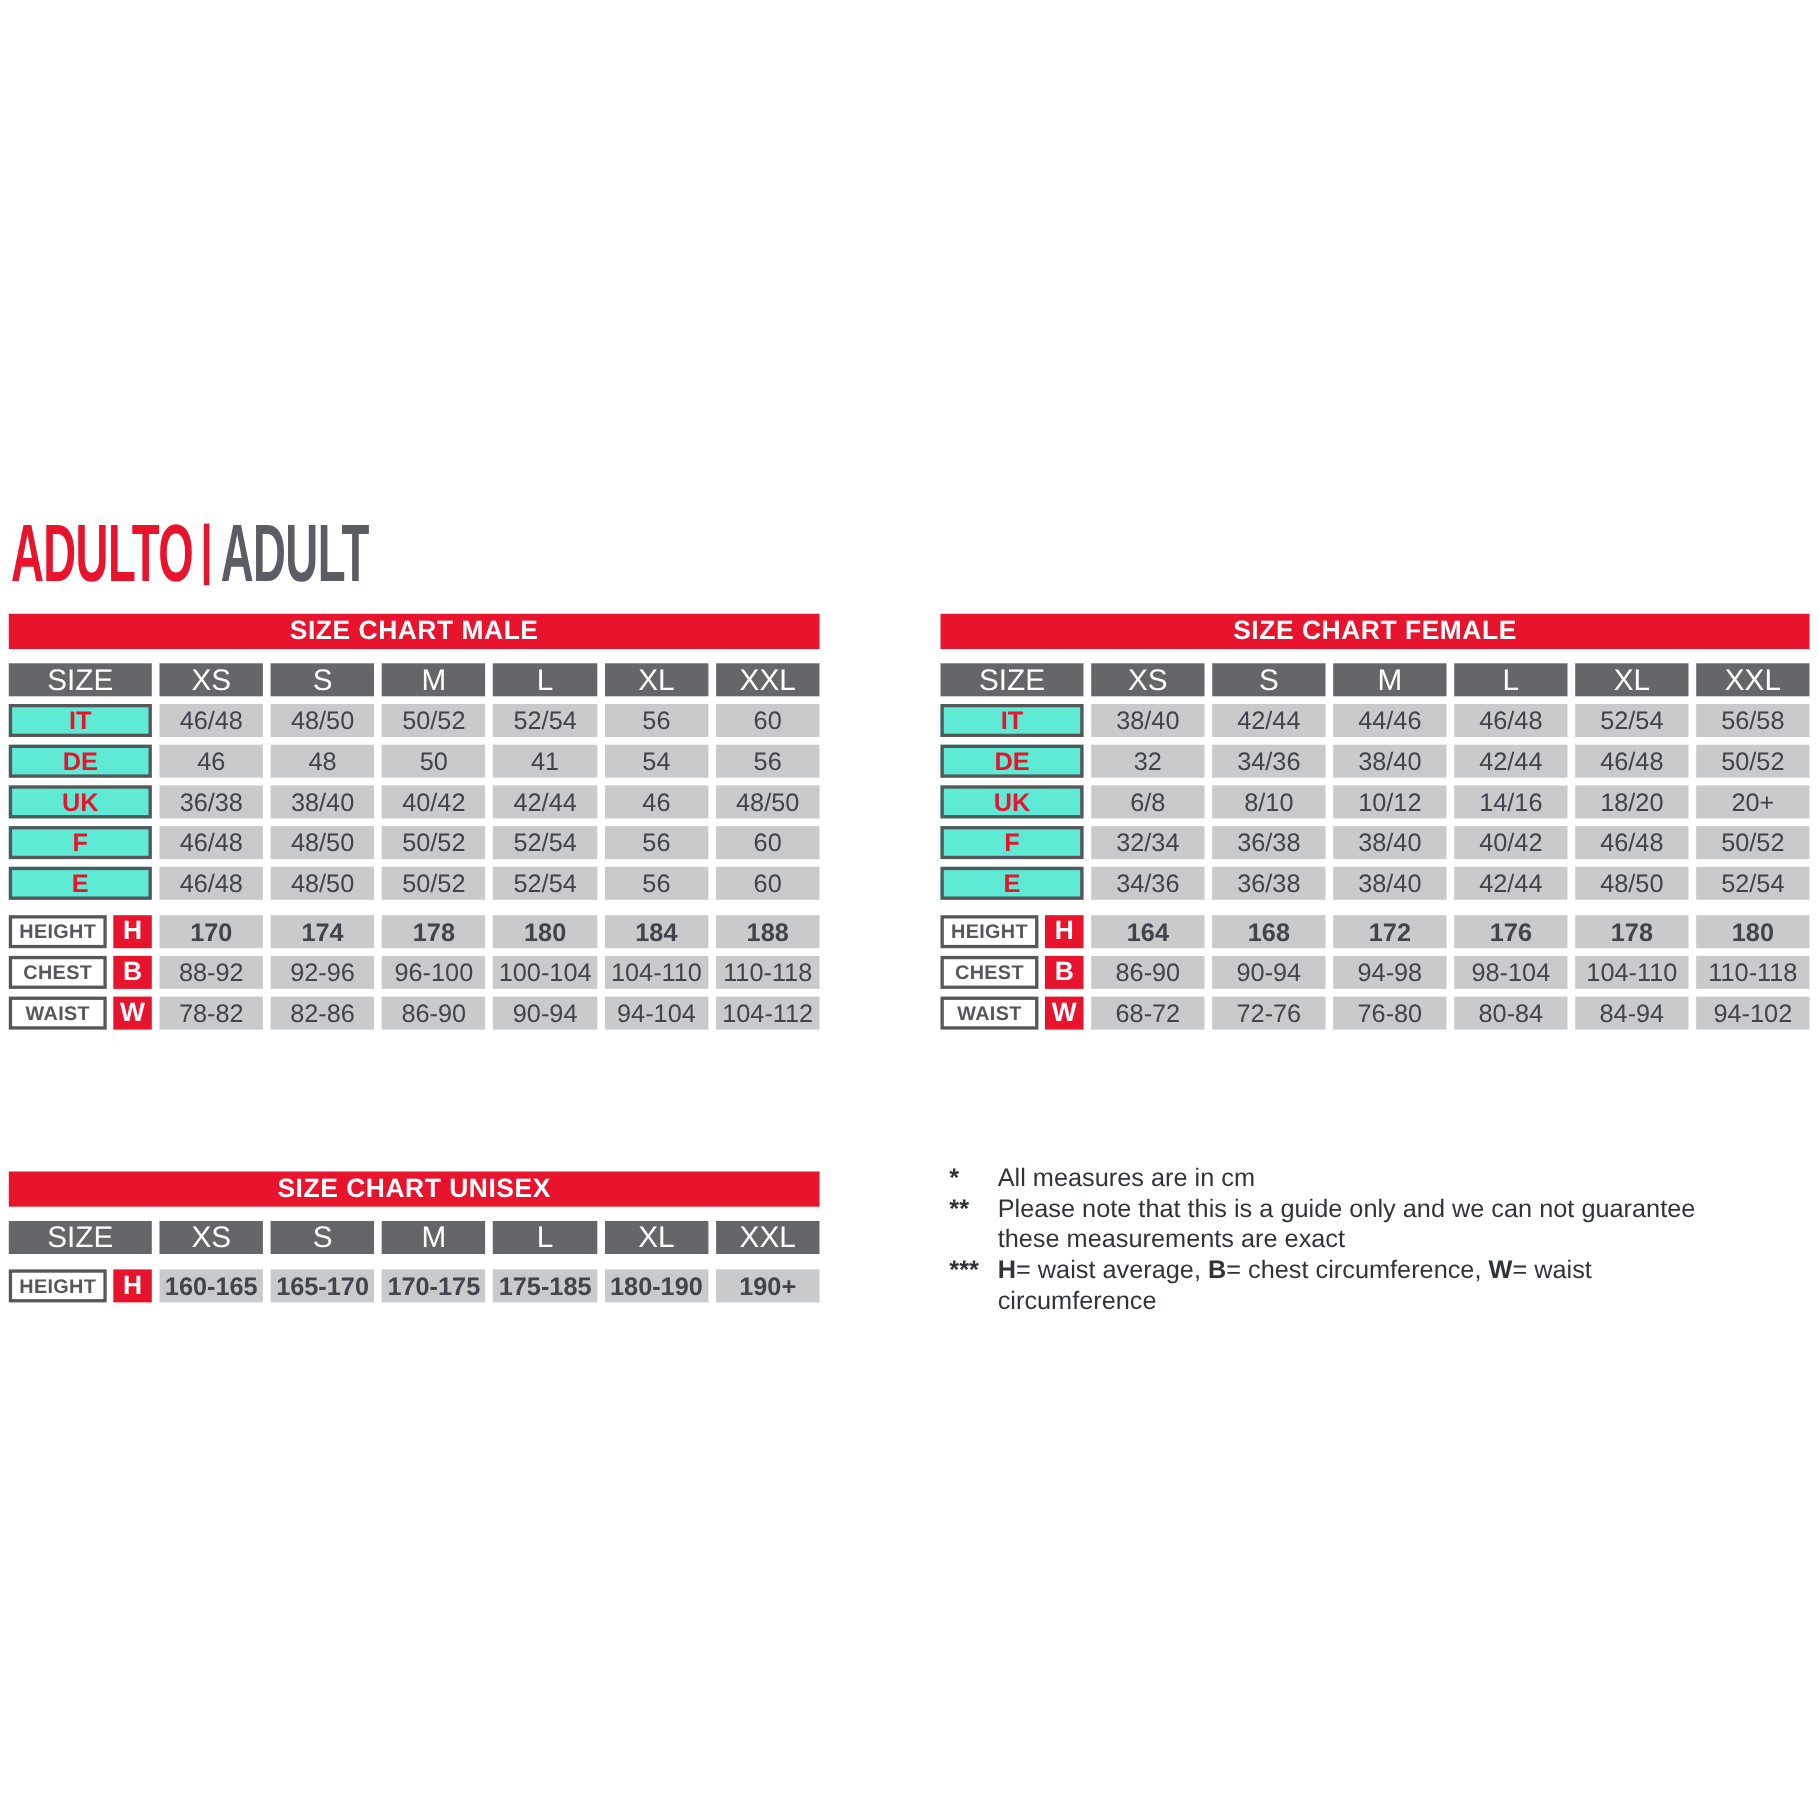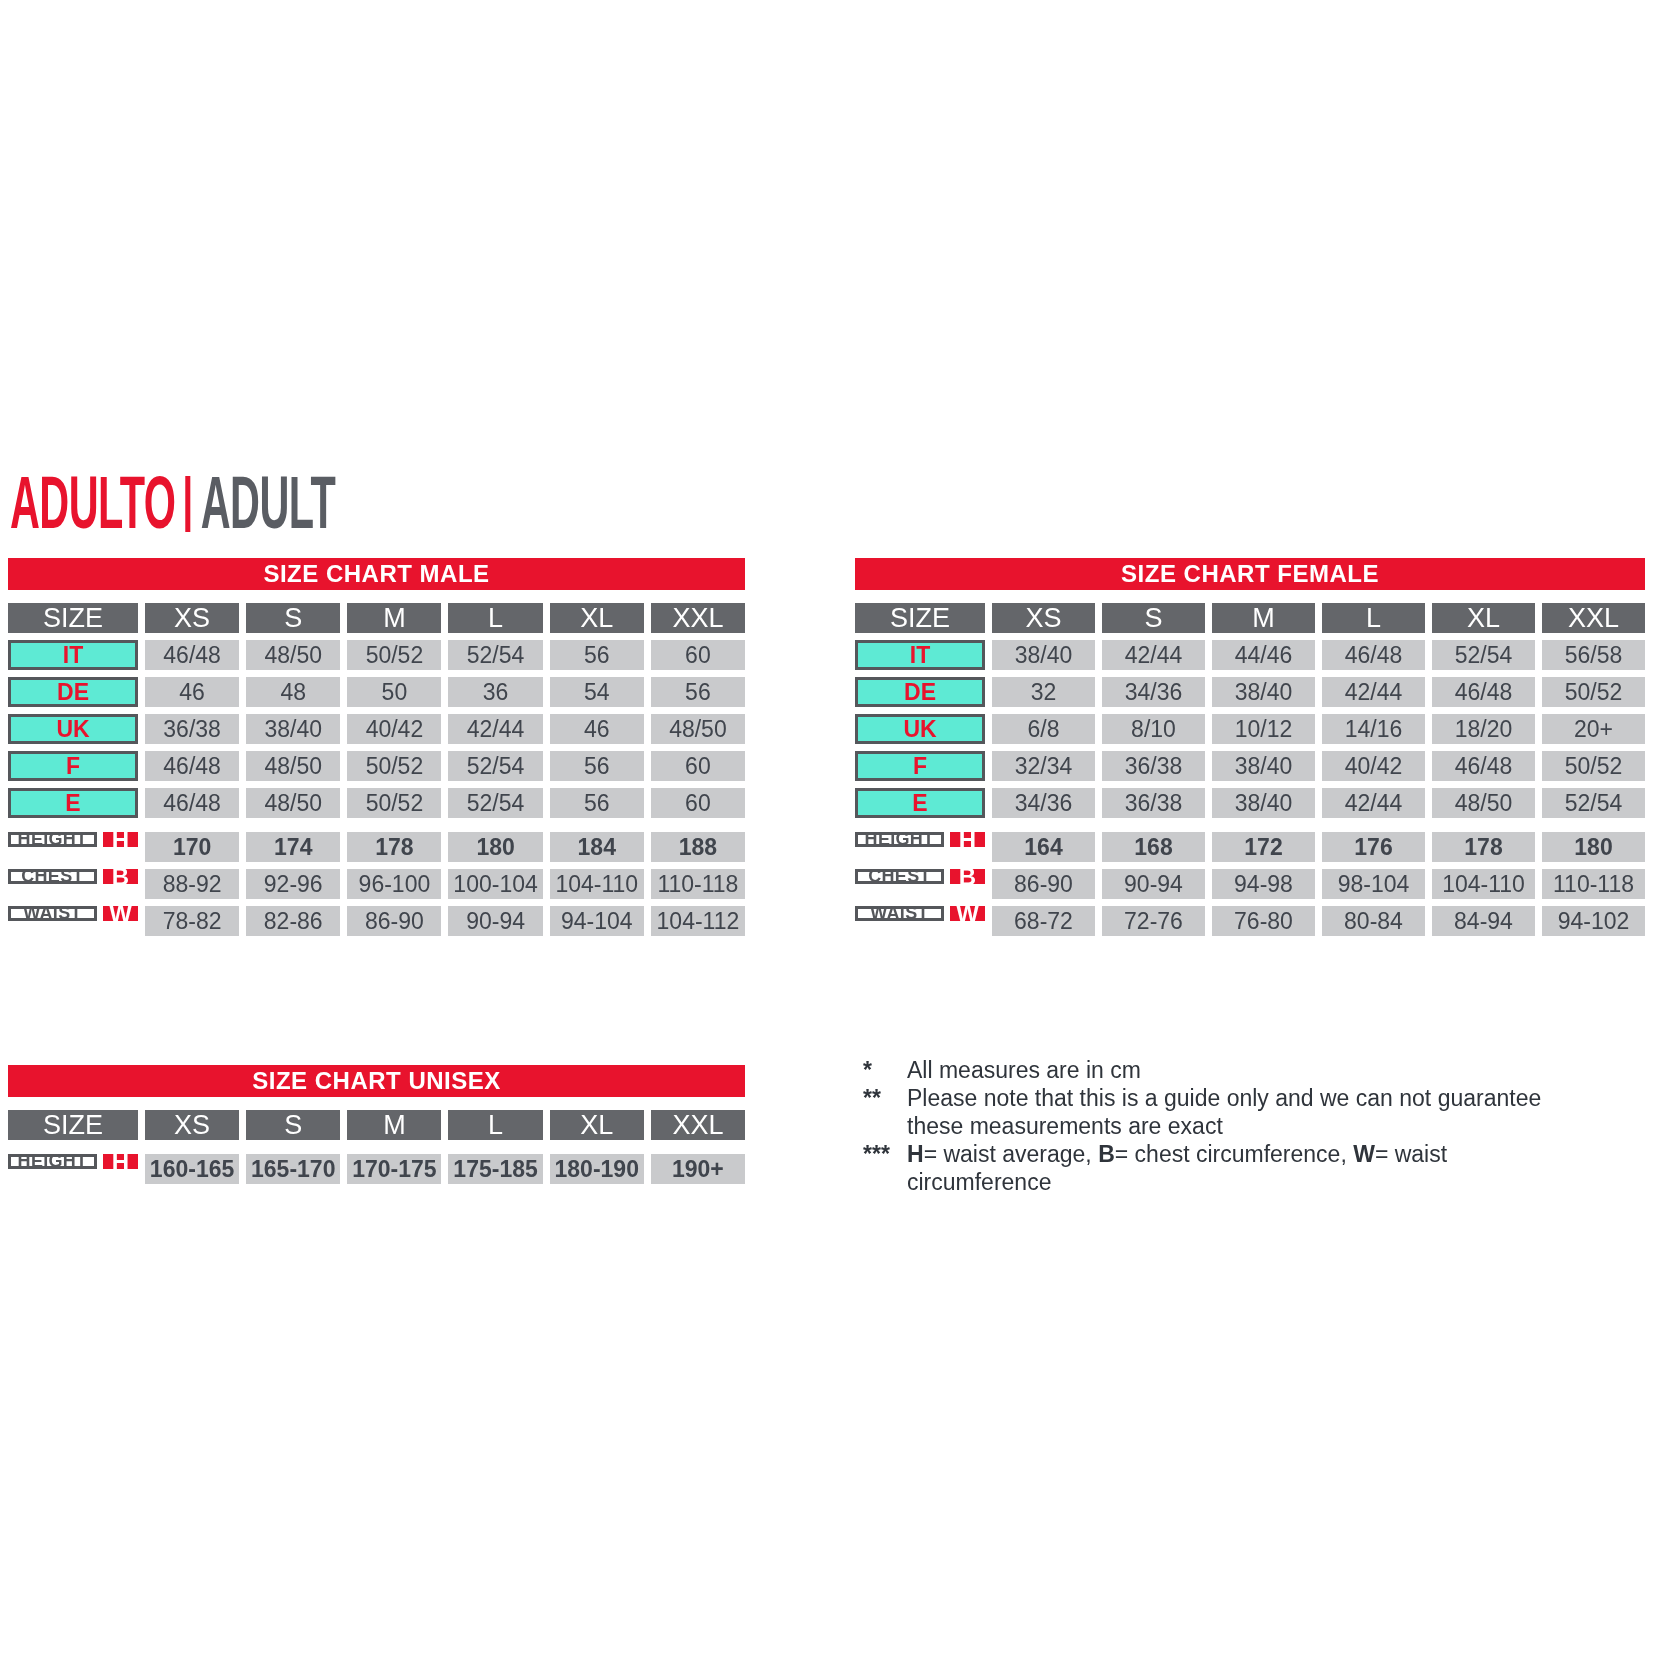--- a/index.html
+++ b/index.html
@@ -42,21 +42,21 @@
     height:30px;background:#5eead4;border:3px solid var(--border-gray);
     color:var(--red);font-weight:700;font-size:23px;box-sizing:border-box;
     display:flex;align-items:center;justify-content:center;
   }
   .dcell{
     height:30px;background:var(--cell-gray);color:var(--data-text);
     font-size:23px;display:flex;align-items:center;justify-content:center;
   }
   .dcell.bold{font-weight:700;}
   .spacer{grid-column:1/-1;height:0;}
-  .mlabel{display:flex;gap:6px;height:15px;justify-content:flex-end;}
+  .mlabel{display:flex;gap:6px;height:30px;justify-content:flex-end;}
   .mbox{
     flex:1;background:#ffffff;border:3px solid var(--border-gray);box-sizing:border-box;
     color:var(--label-gray);font-weight:700;font-size:18px;
     display:flex;align-items:center;justify-content:center;letter-spacing:.3px;
   }
   .mletter{
     width:35px;background:var(--red);color:#ffffff;
     font-weight:700;font-size:24px;
     display:flex;align-items:center;justify-content:center;
   }
@@ -94,21 +94,21 @@
         <div class="dcell">46/48</div>
         <div class="dcell">48/50</div>
         <div class="dcell">50/52</div>
         <div class="dcell">52/54</div>
         <div class="dcell">56</div>
         <div class="dcell">60</div>
         <div class="lcell">DE</div>
         <div class="dcell">46</div>
         <div class="dcell">48</div>
         <div class="dcell">50</div>
-        <div class="dcell">36</div>
+        <div class="dcell">41</div>
         <div class="dcell">54</div>
         <div class="dcell">56</div>
         <div class="lcell">UK</div>
         <div class="dcell">36/38</div>
         <div class="dcell">38/40</div>
         <div class="dcell">40/42</div>
         <div class="dcell">42/44</div>
         <div class="dcell">46</div>
         <div class="dcell">48/50</div>
         <div class="lcell">F</div>

